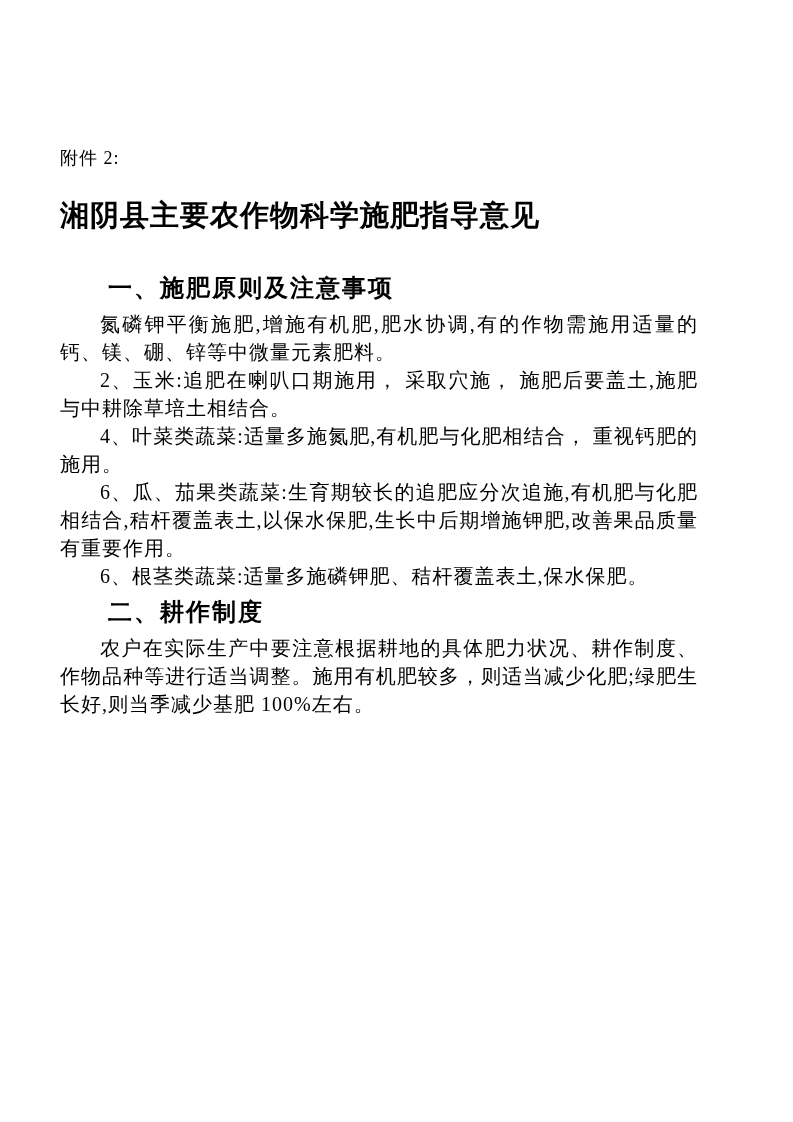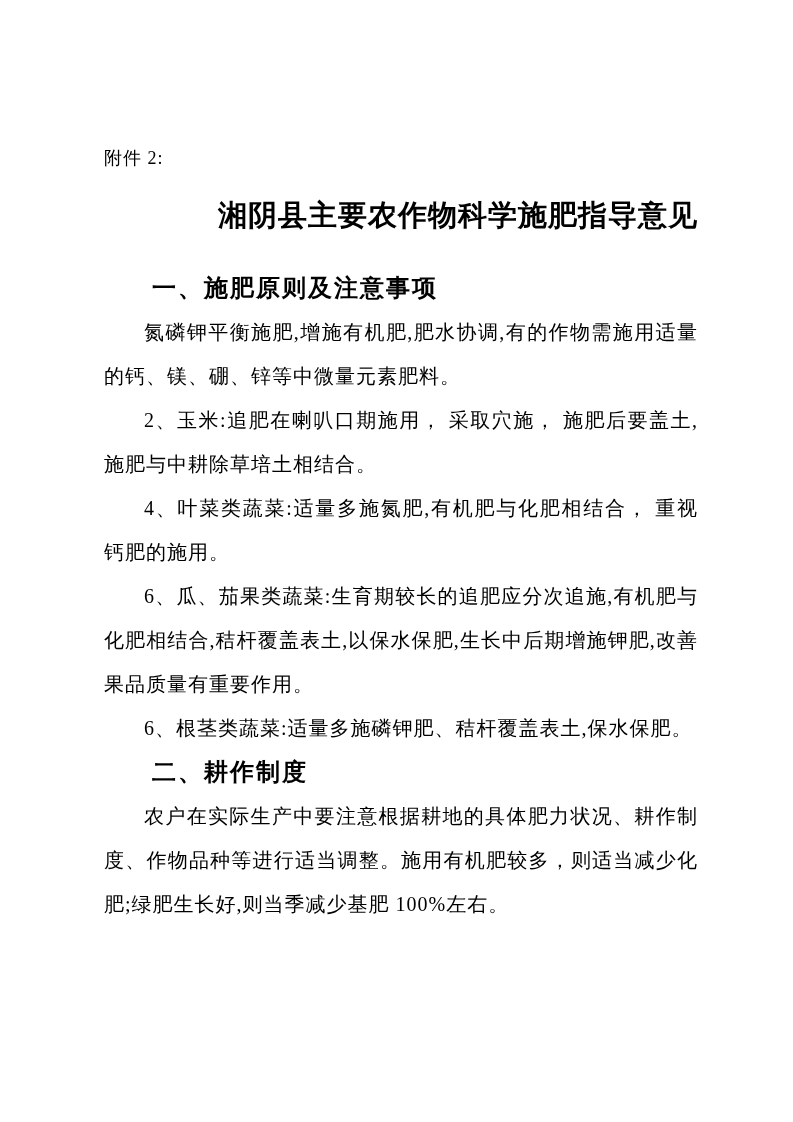--- a/index.html
+++ b/index.html
@@ -7,53 +7,53 @@
     padding: 0;
     background: #ffffff;
   }
   .page {
     position: relative;
     width: 793px;
     height: 1082px;
     margin: 0 auto;
     background: #ffffff;
     box-sizing: border-box;
-    padding: 148px 95px 60px 104px;
+    padding: 148px 95px 60px 60px;
     font-family: "Liberation Serif", "DejaVu Serif", serif;
     color: #000000;
     overflow: hidden;
   }
   .attachment-label {
     font-size: 18px;
     line-height: 1.2;
     margin-bottom: 26px;
     letter-spacing: 1px;
   }
   .doc-title {
     font-size: 29px;
     font-weight: 700;
-    text-align: right;
+    text-align: left;
     margin: 0 0 30px 0;
     letter-spacing: 1px;
   }
   .section-heading {
     font-size: 24px;
     font-weight: 700;
     margin: 0;
     padding: 0;
     text-indent: 2em;
     line-height: 44px;
     letter-spacing: 2px;
   }
   .body-paragraph {
     font-size: 20px;
     margin: 0;
     padding: 0;
     text-indent: 2em;
-    line-height: 44px;
+    line-height: 28px;
     text-align: justify;
     letter-spacing: 1px;
   }
 </style>
 </head>
 <body>
 
 <div class="page">
 
   <div class="attachment-label">附件 2:</div>

